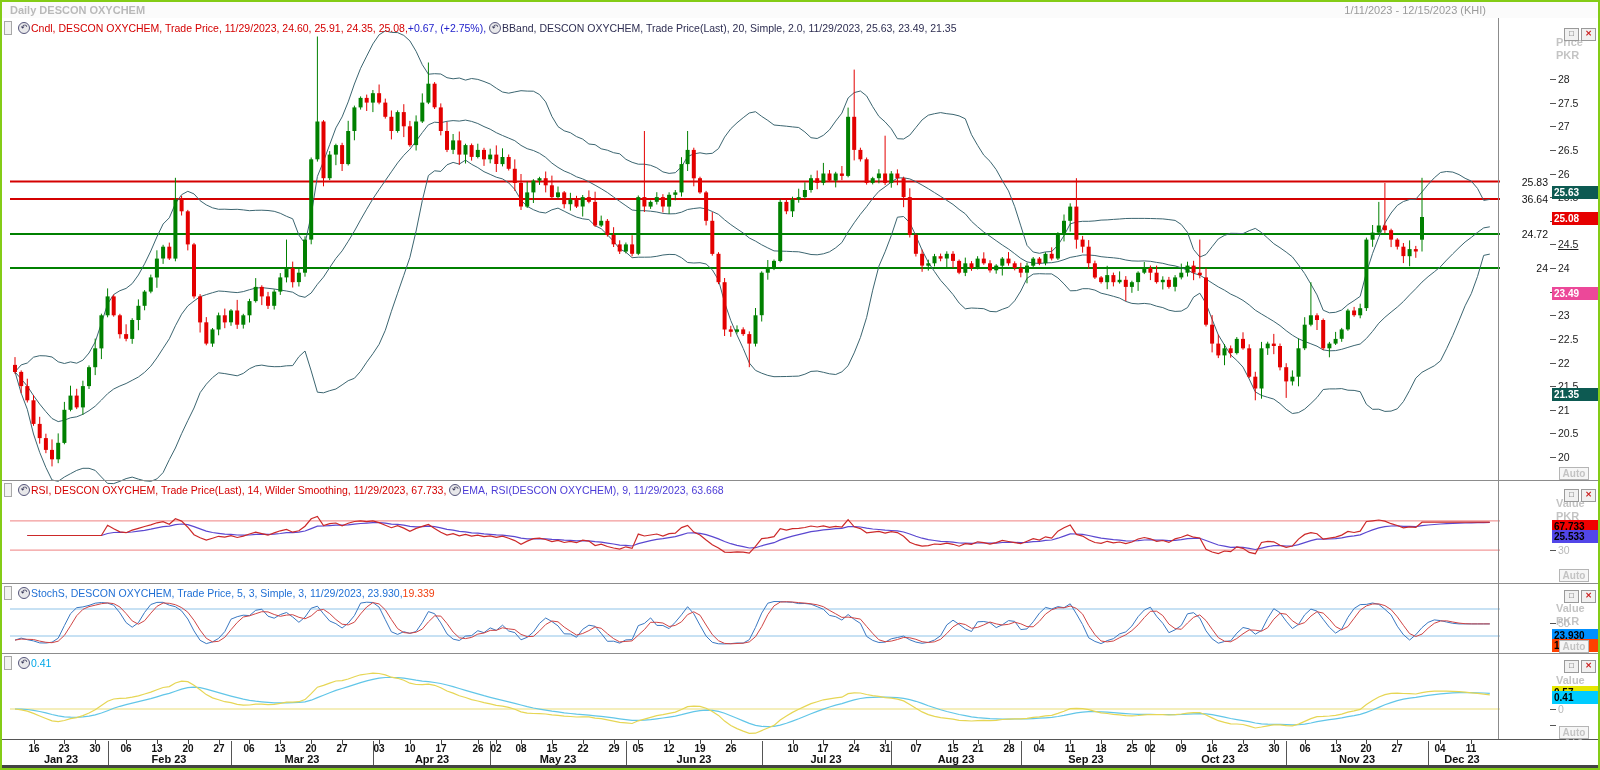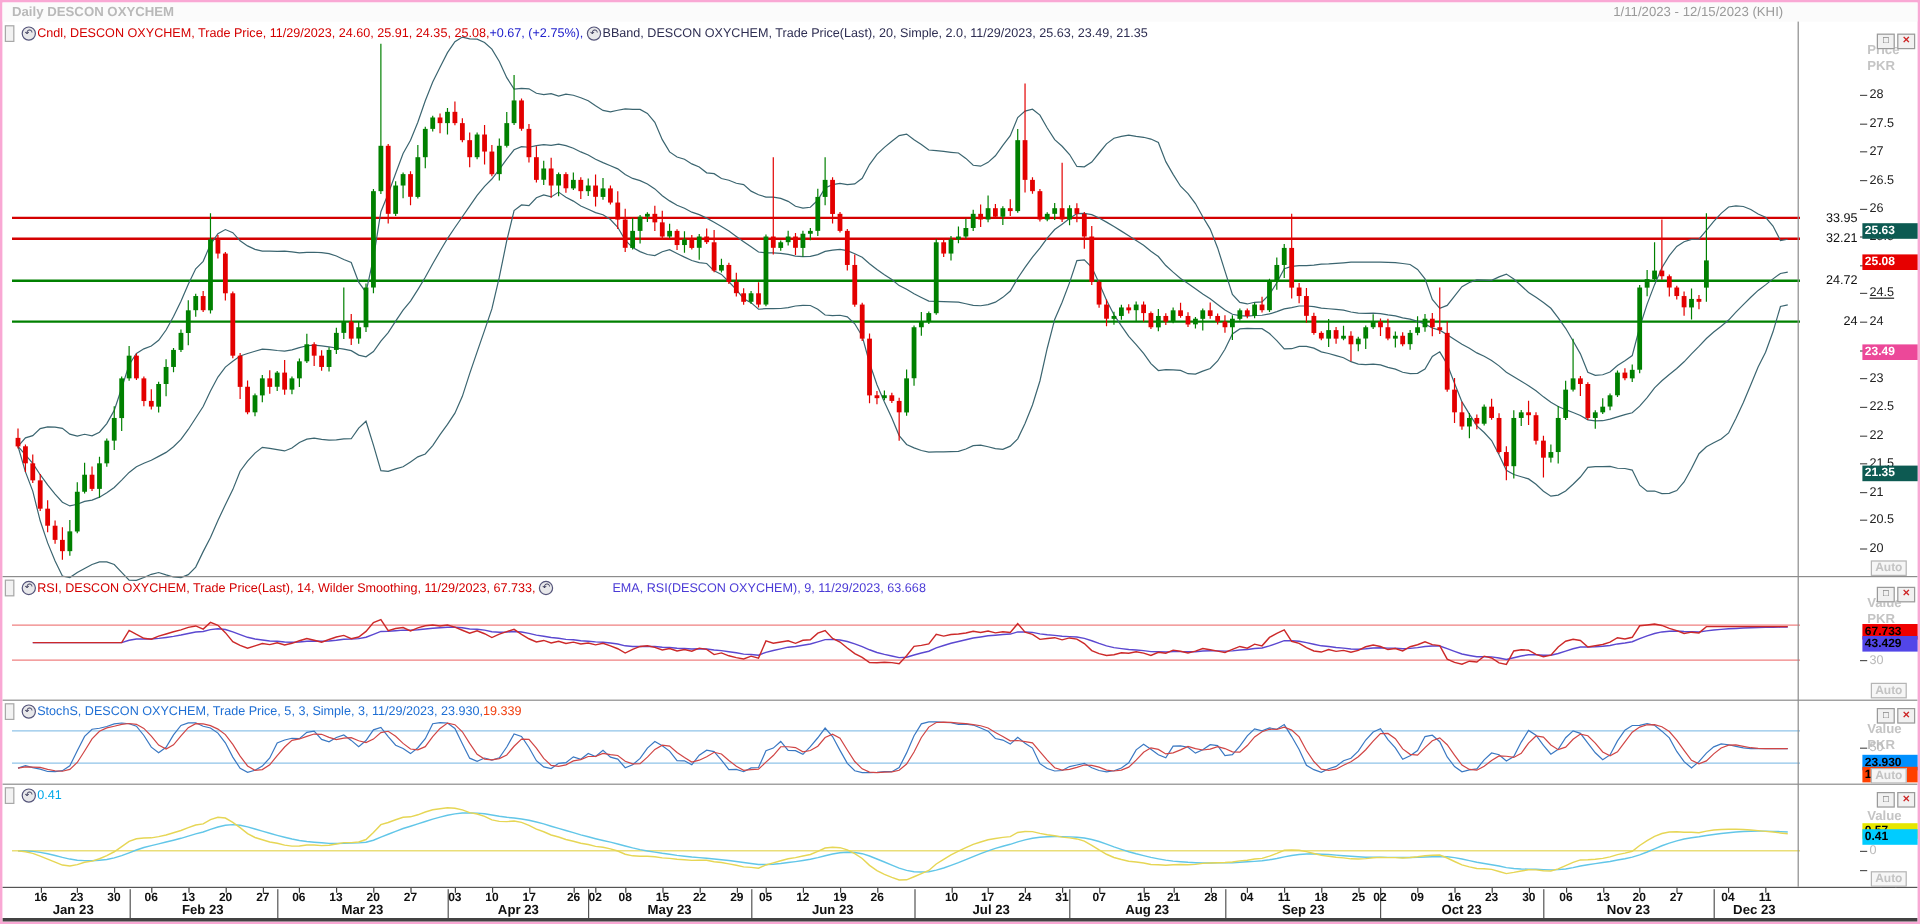--- a/index.html
+++ b/index.html
@@ -1,16 +1,16 @@
 <!DOCTYPE html>
 <html><head>
 <meta charset="utf-8">
 <style>
   html,body{margin:0;padding:0;background:#6b6b6b;font-family:"Liberation Sans",sans-serif;}
-  #window{position:relative;width:1600px;height:770px;background:#ffffff;border:2px solid #f9a8d4;box-sizing:border-box;overflow:hidden;}
+  #window{position:relative;width:1600px;height:770px;background:#ffffff;border:2px solid #84cc16;box-sizing:border-box;overflow:hidden;}
   #titlebar{position:absolute;left:0;top:0;width:100%;height:16px;background:#fbfbfb;}
   #title{position:absolute;left:8px;top:2px;font-size:11px;font-weight:bold;color:#b9b9b9;}
   #daterange{position:absolute;right:112px;top:2px;font-size:11px;color:#9a9a9a;}
   .sep{position:absolute;left:0;width:1596px;height:1px;background:#8c8c8c;}
   #vaxis-line{position:absolute;left:1496px;top:16px;width:1px;height:721px;background:#8c8c8c;}
   .legend{position:absolute;left:2px;height:14px;font-size:10.5px;white-space:nowrap;display:flex;align-items:center;z-index:5;}
   .panel-handle{display:inline-block;width:6px;height:12px;border:1px solid #a8a8a8;background:#f2f2f2;margin-right:3px;}
   .legend-icon{display:inline-block;width:10px;height:10px;border-radius:50%;background:#e8e8ea;border:1px solid #55557a;color:#333355;font-size:8px;line-height:9px;text-align:center;margin:0 1px 0 3px;}
   .axis-col{position:absolute;left:1498px;width:100px;}
   .axis-head{position:absolute;left:56px;font-size:11px;font-weight:bold;color:#c4c4c4;}
@@ -286,21 +286,21 @@
       <rect x="1403.8" y="231.1" width="4" height="2.4" fill="#e30000"></rect>
       <rect x="1410.0" y="199.0" width="4" height="22.7" fill="#008000"></rect>
     </svg>
 
   <div class="sep" style="top:478px;"></div>
   <div class="legend" id="legend-rsi" style="top:481px;">
       <span class="panel-handle"></span>
       <span class="legend-icon">↶</span>
       <span style="color: rgb(212, 0, 0);">RSI, DESCON OXYCHEM, Trade Price(Last),  14, Wilder Smoothing,  11/29/2023, 67.733, </span>
       <span class="legend-icon">↶</span>
-      <span style="color: rgb(75, 59, 214); margin-left: 48px;">EMA, RSI(DESCON OXYCHEM),  9,  11/29/2023, 63.668</span>
+      <span style="color: rgb(75, 59, 214);">EMA, RSI(DESCON OXYCHEM),  9,  11/29/2023, 63.668</span>
     </div>
   <svg id="svg-rsi" width="1490" height="102" style="top:479px;">
       <line x1="0" y1="39.9" x2="1490" y2="39.9" stroke="#ef8080" stroke-width="1"></line>
       <line x1="0" y1="69.1" x2="1490" y2="69.1" stroke="#ef8080" stroke-width="1"></line>
       <path d="M17.3 54.5L23.5 54.5L29.7 54.5L35.9 54.5L42.0 54.5L48.2 54.5L54.4 54.5L60.5 54.5L66.7 54.5L72.9 54.5L79.0 54.5L85.2 54.5L91.4 54.5L97.6 52.5L103.7 51.5L109.9 51.4L116.1 51.5L122.2 51.0L128.4 50.2L134.6 49.3L140.8 48.2L146.9 46.9L153.1 45.7L159.3 45.2L165.4 43.7L171.6 43.0L177.8 43.6L184.0 45.6L190.1 47.9L196.3 50.1L202.5 51.5L208.6 52.3L214.8 53.1L221.0 53.4L227.2 54.0L233.3 54.2L239.5 54.0L245.7 53.4L251.8 53.2L258.0 53.4L264.2 53.1L270.3 52.5L276.5 51.7L282.7 51.6L288.9 51.2L295.0 50.0L301.2 47.6L307.4 45.2L313.5 45.0L319.7 44.6L325.9 44.1L332.1 44.2L338.2 43.8L344.4 43.1L350.6 42.5L356.7 42.1L362.9 41.7L369.1 41.7L375.3 42.2L381.4 43.1L387.6 43.4L393.8 44.1L399.9 45.4L406.1 45.8L412.3 45.7L418.4 45.2L424.6 45.7L430.8 46.8L437.0 48.3L443.1 49.2L449.3 50.3L455.5 50.9L461.6 51.8L467.8 52.2L474.0 52.9L480.2 53.3L486.3 53.9L492.5 54.2L498.7 54.8L504.8 55.7L511.0 57.2L517.2 57.8L523.4 57.8L529.5 57.7L535.7 57.8L541.9 58.4L548.0 58.6L554.2 59.2L560.4 59.4L566.5 59.9L572.7 59.7L578.9 59.8L585.1 60.7L591.2 61.2L597.4 62.1L603.6 63.0L609.7 64.1L615.9 64.4L622.1 65.0L628.3 62.6L634.4 61.1L640.6 59.7L646.8 58.3L652.9 57.7L659.1 56.7L665.3 55.7L671.5 53.9L677.6 52.0L683.8 51.8L690.0 52.3L696.1 53.6L702.3 55.6L708.5 57.9L714.6 60.5L720.8 62.7L727.0 64.3L733.2 65.7L739.3 67.0L745.5 66.7L751.7 64.8L757.8 63.2L764.0 61.7L770.2 58.9L776.4 56.9L782.5 55.1L788.7 53.6L794.9 52.1L801.0 50.7L807.2 49.8L813.4 48.8L819.5 48.3L825.7 47.7L831.9 47.4L838.1 45.6L844.2 45.7L850.4 46.0L856.6 47.2L862.7 48.0L868.9 48.5L875.1 49.2L881.3 49.5L887.4 49.9L893.6 51.0L899.8 53.0L905.9 55.2L912.1 57.2L918.3 58.7L924.5 59.5L930.6 60.3L936.8 60.7L943.0 61.2L949.1 62.0L955.3 62.1L961.5 62.4L967.6 62.0L973.8 62.0L980.0 62.2L986.2 62.1L992.3 61.5L998.5 61.3L1004.7 61.4L1010.8 61.6L1017.0 61.4L1023.2 60.6L1029.4 60.3L1035.5 59.4L1041.7 59.0L1047.9 57.2L1054.0 55.1L1060.2 52.9L1066.4 53.0L1072.6 53.4L1078.7 54.5L1084.9 55.9L1091.1 57.2L1097.2 57.8L1103.4 58.6L1109.6 59.1L1115.8 59.8L1121.9 60.0L1128.1 59.6L1134.3 59.0L1140.4 58.8L1146.6 59.1L1152.8 59.1L1158.9 59.6L1165.1 59.3L1171.3 58.7L1177.5 57.7L1183.6 57.4L1189.8 57.3L1196.0 59.5L1202.1 61.8L1208.3 64.0L1214.5 65.2L1220.7 66.3L1226.8 66.2L1233.0 66.4L1239.2 67.4L1245.3 68.5L1251.5 67.1L1257.7 65.7L1263.8 64.7L1270.0 64.7L1276.2 65.0L1282.4 65.0L1288.5 63.6L1294.7 61.6L1300.9 59.6L1307.0 58.2L1313.2 58.2L1319.4 58.0L1325.6 57.6L1331.7 56.9L1337.9 55.6L1344.1 54.8L1350.2 53.8L1356.4 51.2L1362.6 48.9L1368.8 46.9L1374.9 45.6L1381.1 45.0L1387.3 44.9L1393.4 45.3L1399.6 45.4L1405.8 45.6L1412.0 44.7L1418.1 44.0L1424.3 43.5L1430.5 43.0L1436.6 42.7L1442.8 42.4L1449.0 42.2L1455.1 42.0L1461.3 41.8L1467.5 41.7L1473.7 41.6L1479.8 41.5" fill="none" stroke="#5b48d0" stroke-width="1.2"></path>
       <path d="M17.3 54.5L23.5 54.5L29.7 54.5L35.9 54.5L42.0 54.5L48.2 54.5L54.4 54.5L60.5 54.5L66.7 54.5L72.9 54.5L79.0 54.5L85.2 54.5L91.4 54.5L97.6 44.3L103.7 47.7L109.9 50.9L116.1 51.7L122.2 49.1L128.4 47.3L134.6 45.5L140.8 43.9L146.9 41.8L153.1 40.6L159.3 43.2L165.4 37.7L171.6 40.1L177.8 46.2L184.0 53.7L190.1 56.8L196.3 59.1L202.5 57.2L208.6 55.3L214.8 56.2L221.0 54.6L227.2 56.5L233.3 55.1L239.5 53.0L245.7 51.1L251.8 52.6L258.0 54.2L264.2 51.9L270.3 49.8L276.5 48.5L282.7 51.2L288.9 49.8L295.0 45.2L301.2 37.8L307.4 35.4L313.5 44.5L319.7 42.7L325.9 42.0L332.1 44.8L338.2 42.2L344.4 40.5L350.6 39.8L356.7 40.6L362.9 39.9L369.1 41.6L375.3 44.2L381.4 46.7L387.6 44.6L393.8 47.1L399.9 50.3L406.1 47.4L412.3 45.4L418.4 43.4L424.6 47.6L430.8 51.3L437.0 54.0L443.1 52.7L449.3 54.8L455.5 53.4L461.6 55.2L467.8 54.1L474.0 55.6L480.2 54.8L486.3 56.4L492.5 55.1L498.7 57.2L504.8 59.6L511.0 63.2L517.2 60.1L523.4 57.7L529.5 57.2L535.7 58.5L541.9 60.6L548.0 59.4L554.2 61.5L560.4 60.3L566.5 61.7L572.7 59.1L578.9 60.1L585.1 64.5L591.2 63.1L597.4 65.5L603.6 67.0L609.7 68.1L615.9 65.8L622.1 67.4L628.3 53.1L634.4 55.0L640.6 54.0L646.8 53.0L652.9 55.1L659.1 52.6L665.3 52.1L671.5 46.6L677.6 44.4L683.8 51.1L690.0 54.0L696.1 59.0L702.3 63.7L708.5 66.9L714.6 71.1L720.8 71.3L727.0 70.8L733.2 71.2L739.3 72.1L745.5 65.4L751.7 57.6L757.8 56.8L764.0 55.6L770.2 47.6L776.4 49.1L782.5 47.7L788.7 47.4L794.9 46.5L801.0 45.0L807.2 46.0L813.4 44.8L819.5 46.4L825.7 45.4L831.9 46.0L838.1 38.7L844.2 45.8L850.4 47.6L856.6 51.8L862.7 51.1L868.9 50.4L875.1 52.2L881.3 50.6L887.4 51.6L893.6 55.3L899.8 61.2L905.9 63.7L912.1 65.2L918.3 64.6L924.5 63.0L930.6 63.3L936.8 62.2L943.0 63.3L949.1 65.2L955.3 62.6L961.5 63.4L967.6 60.8L973.8 61.7L980.0 63.1L986.2 61.6L992.3 59.4L998.5 60.5L1004.7 61.6L1010.8 62.7L1017.0 60.2L1023.2 57.7L1029.4 59.1L1035.5 55.8L1041.7 57.2L1047.9 50.2L1054.0 46.8L1060.2 43.9L1066.4 53.4L1072.6 55.1L1078.7 58.7L1084.9 61.5L1091.1 62.4L1097.2 60.3L1103.4 61.8L1109.6 61.0L1115.8 62.6L1121.9 61.0L1128.1 58.0L1134.3 56.5L1140.4 57.8L1146.6 60.3L1152.8 59.5L1158.9 61.4L1165.1 57.9L1171.3 56.3L1177.5 53.9L1183.6 56.2L1189.8 57.0L1196.0 68.3L1202.1 71.0L1208.3 72.5L1214.5 70.0L1220.7 70.7L1226.8 65.8L1233.0 67.3L1239.2 71.4L1245.3 72.7L1251.5 61.5L1257.7 60.4L1263.8 60.8L1270.0 64.3L1276.2 66.3L1282.4 65.0L1288.5 58.1L1294.7 53.4L1300.9 51.7L1307.0 52.7L1313.2 58.1L1319.4 57.1L1325.6 56.1L1331.7 54.1L1337.9 50.4L1344.1 51.5L1350.2 50.1L1356.4 40.5L1362.6 39.8L1368.8 39.0L1374.9 40.2L1381.1 42.7L1387.3 44.5L1393.4 46.9L1399.6 45.8L1405.8 46.4L1412.0 41.2L1418.1 41.2L1424.3 41.2L1430.5 41.2L1436.6 41.2L1442.8 41.2L1449.0 41.2L1455.1 41.2L1461.3 41.2L1467.5 41.2L1473.7 41.2L1479.8 41.2" fill="none" stroke="#cc2929" stroke-width="1.2"></path>
     </svg>
 
   <div class="sep" style="top:581px;"></div>
   <div class="legend" id="legend-stoch" style="top:584px;">
@@ -483,41 +483,41 @@
       <div class="tick" style="top: 345px;"></div>
       <div class="tick-label" style="top: 339px;">22</div>
       <div class="tick" style="top: 368px;"></div>
       <div class="tick-label" style="top: 362px;">21.5</div>
       <div class="tick" style="top: 392px;"></div>
       <div class="tick-label" style="top: 386px;">21</div>
       <div class="tick" style="top: 415px;"></div>
       <div class="tick-label" style="top: 409px;">20.5</div>
       <div class="tick" style="top: 439px;"></div>
       <div class="tick-label" style="top: 433px;">20</div>
-      <div class="level-label" style="top: 158px;">33.95</div>
-      <div class="level-label" style="top: 175px;">32.21</div>
+      <div class="level-label" style="top: 158px;">25.83</div>
+      <div class="level-label" style="top: 175px;">36.64</div>
       <div class="level-label" style="top: 210px;">24.72</div>
       <div class="level-label" style="top: 244px;">24</div>
       <div class="badge" style="top: 167.982px; background: rgb(13, 90, 82); color: rgb(255, 255, 255);">25.63</div>
       <div class="badge" style="top: 193.97px; background: rgb(230, 0, 0); color: rgb(255, 255, 255);">25.08</div>
       <div class="badge" style="top: 269.098px; background: #ec4899; color: rgb(255, 255, 255);">23.49</div>
       <div class="badge" style="top: 370.212px; background: rgb(13, 90, 82); color: rgb(255, 255, 255);">21.35</div>
       <div class="auto-btn" style="top: 449px;">Auto</div>
     </div>
   <div class="axis-col" id="axis-rsi" style="top:479px;height:102px;">
       <div class="winbtns" style="top: 8px; right: 4px;">
         <div class="wbtn">□</div>
         <div class="wbtn close">✕</div>
       </div>
       <div class="axis-head" style="top: 16px;">Value</div>
       <div class="axis-head" style="top: 29px;">PKR</div>
       <div class="tick" style="top: 69px;"></div>
       <div class="tick-label" style="top: 63px; color: rgb(185, 185, 185);">30</div>
       <div class="badge" style="top: 39px; background: rgb(240, 0, 0); color: rgb(0, 0, 0);">67.733</div>
-      <div class="badge" style="top: 49px; background: rgb(82, 70, 232); color: rgb(0, 0, 0);">43.429</div>
+      <div class="badge" style="top: 49px; background: rgb(82, 70, 232); color: rgb(0, 0, 0);">25.533</div>
       <div class="auto-btn" style="top: 88px;">Auto</div>
     </div>
   <div class="axis-col" id="axis-stoch" style="top:582px;height:69px;">
       <div class="winbtns" style="top: 6px; right: 4px;">
         <div class="wbtn">□</div>
         <div class="wbtn close">✕</div>
       </div>
       <div class="axis-head" style="top: 18px;">Value</div>
       <div class="axis-head" style="top: 31px;">PKR</div>
       <div class="tick" style="top: 39px;"></div>

